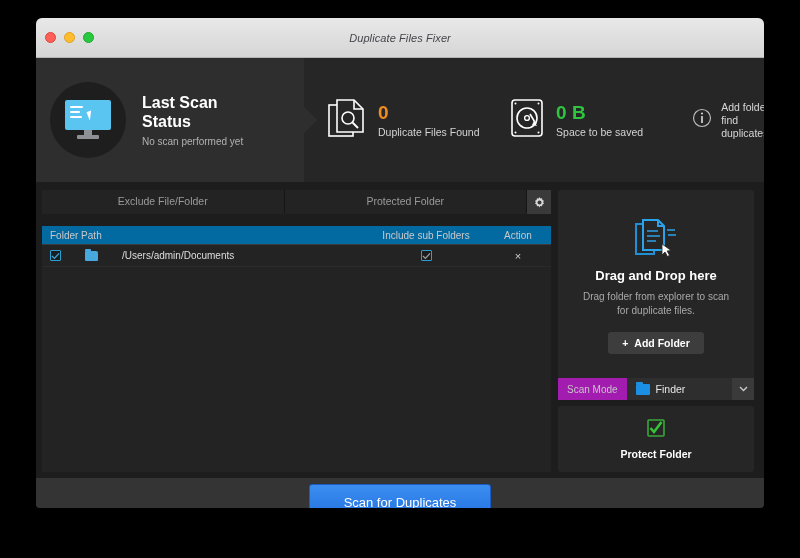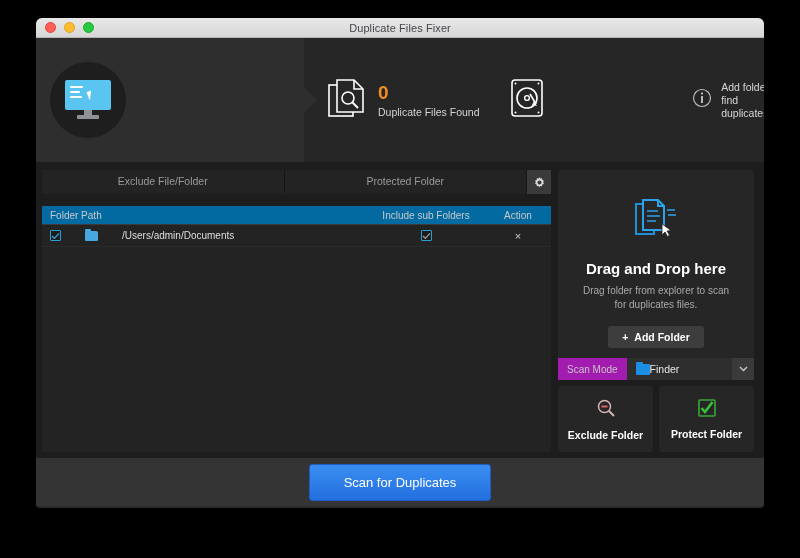--- a/index.html
+++ b/index.html
@@ -17,24 +17,24 @@
     width: 728px; height: 490px;
     background: #2b2b2b;
     border-radius: 6px 6px 4px 4px;
     overflow: hidden;
     box-shadow: 0 2px 14px rgba(0,0,0,0.6);
   }
 
   
   .titlebar {
     position: relative;
-    height: 20px;
+    height: 40px;
     background: linear-gradient(#e8e8e8, #d6d6d6);
     border-bottom: 1px solid #b4b4b4;
-    display: flex; align-items: center;
+    display: flex; align-items: center; font-style: italic;
   }
   .lights { display: flex; gap: 8px; margin-left: 9px; }
   .light { width: 11px; height: 11px; border-radius: 50%; }
   .light.red { background: #fe5f57; border: 1px solid #e0443e; }
   .light.yellow { background: #febc2e; border: 1px solid #dea123; }
   .light.green { background: #28c840; border: 1px solid #1aab29; }
   .win-title {
     position: absolute; left: 0; right: 0; text-align: center;
     font-size: 11px; color: #44454a; letter-spacing: .1px;
   }
@@ -192,21 +192,21 @@
     width: 196px; flex: 0 0 auto;
     display: flex; flex-direction: column; gap: 6px;
   }
   .drop-card {
     flex: 1; background: #262626; border-radius: 3px;
     display: flex; flex-direction: column; align-items: center;
     padding-top: 26px;
     position: relative;
   }
   .drop-title {
-    font-size: 15px; font-weight: bold; color: #ffffff; margin-top: 16px;
+    font-size: 13px; font-weight: bold; color: #ffffff; margin-top: 4px;
   }
   .drop-sub {
     font-size: 10px; color: #a9a9a9; text-align: center;
     margin-top: 7px; line-height: 14px; width: 160px;
   }
   .add-folder-btn {
     margin-top: 14px;
     background: #3d3d3d; color: #ffffff;
     font-size: 10.5px; font-weight: bold;
     border: none; border-radius: 3px;
@@ -218,21 +218,21 @@
   .scanmode-row {
     position: absolute; left: 0; right: 0; bottom: 0;
     display: flex; height: 22px; align-items: stretch;
   }
   .scanmode-lbl {
     background: #a21caf; color: #c6c6c6; font-size: 10px;
     display: flex; align-items: center; padding: 0 9px; text-align: right;
   }
   .scanmode-sel {
     flex: 1; background: #2e2e2e; display: flex; align-items: center;
-    padding-left: 9px; gap: 0; font-size: 10.5px; color: #e6e6e6;
+    padding-left: 9px; gap: 6px; font-size: 10.5px; color: #e6e6e6;
     position: relative;
   }
   .sel-folder {
     width: 14px; height: 11px; background: #1a8fe3; border-radius: 1px;
     position: relative; flex: 0 0 auto;
   }
   .sel-folder::before {
     content: ""; position: absolute; top: -2px; left: 0;
     width: 7px; height: 2px; background: #1a8fe3; border-radius: 1px 1px 0 0;
   }
@@ -283,20 +283,25 @@
         <div class="monitor">
           <div class="screen">
               <i></i>
               <i></i>
               <i></i>
               <span class="cursor"></span>
             </div>
           <div class="neck"></div>
           <div class="base"></div>
         </div>
+      </div>
+      <div class="scan-text">
+        <div class="scan-title">Last Scan</div>
+        <div class="scan-title">Status</div>
+        <div class="scan-sub">No scan performed yet</div>
       </div>
     </div>
 
     <div class="stats">
 
       <div class="stat">
         <span class="stat-ico">
           <svg width="38" height="42" viewBox="0 0 38 42">
             <rect x="1" y="8" width="24" height="31" fill="none" stroke="#ffffff" stroke-width="1.6"></rect>
             <path d="M9 3 H26 L35 12 V35 H9 Z" fill="#262626" stroke="#ffffff" stroke-width="1.6"></path>
@@ -317,20 +322,24 @@
             <rect x="2" y="2" width="30" height="36" rx="3" fill="none" stroke="#ffffff" stroke-width="1.6"></rect>
             <circle cx="5.5" cy="5.5" r="1" fill="#ffffff"></circle>
             <circle cx="28.5" cy="5.5" r="1" fill="#ffffff"></circle>
             <circle cx="5.5" cy="34.5" r="1" fill="#ffffff"></circle>
             <circle cx="28.5" cy="34.5" r="1" fill="#ffffff"></circle>
             <circle cx="17" cy="20" r="10" fill="none" stroke="#ffffff" stroke-width="1.6"></circle>
             <circle cx="17" cy="20" r="2.4" fill="none" stroke="#ffffff" stroke-width="1.4"></circle>
             <path d="M20 16 L26 26" stroke="#ffffff" stroke-width="1.6"></path>
             <path d="M24 23 l3 5 l-5 -1 z" fill="#ffffff"></path>
           </svg>
+        </span>
+        <span>
+          <span class="stat-val green">0 B</span>
+          <div class="stat-lbl">Space to be saved</div>
         </span>
       </div>
 
       <div class="info-note">
         <span class="info-ico">
           <svg width="20" height="20" viewBox="0 0 20 20">
             <circle cx="10" cy="10" r="8.5" fill="none" stroke="#b9b9b9" stroke-width="1.2"></circle>
             <circle cx="10" cy="5.6" r="1" fill="#dddddd"></circle>
             <rect x="9.2" y="8" width="1.6" height="7" fill="#dddddd"></rect>
           </svg>
@@ -399,21 +408,21 @@
             <path d="M26 4 V10 H32" fill="none" stroke="#2ba3ea" stroke-width="2"></path>
             <line x1="15" y1="15" x2="26" y2="15" stroke="#2ba3ea" stroke-width="1.6"></line>
             <line x1="15" y1="20" x2="28" y2="20" stroke="#2ba3ea" stroke-width="1.6"></line>
             <line x1="15" y1="25" x2="24" y2="25" stroke="#2ba3ea" stroke-width="1.6"></line>
             <line x1="35" y1="14" x2="43" y2="14" stroke="#2ba3ea" stroke-width="1.5"></line>
             <line x1="36" y1="19" x2="44" y2="19" stroke="#2ba3ea" stroke-width="1.5"></line>
             <path d="M30 28 l0 11 l3 -3 l2.5 4.5 l2 -1.2 l-2.4 -4.3 l4 -0.5 z" fill="#ffffff" stroke="#262626" stroke-width="0.8"></path>
           </svg>
         </span>
         <div class="drop-title">Drag and Drop here</div>
-        <div class="drop-sub">Drag folder from explorer to scan for duplicates files.</div>
+        <div class="drop-sub">Drag folder from explorer to scan for duplicate files.</div>
         <button class="add-folder-btn">
           <span>+</span>
           <span>Add Folder</span>
         </button>
 
         <div class="scanmode-row">
           <div class="scanmode-lbl">Scan Mode</div>
           <div class="scanmode-sel">
             <span class="sel-folder"></span>
             <span>Finder</span>
@@ -422,30 +431,20 @@
                   <path d="M1 1 L4.5 4.6 L8 1" fill="none" stroke="#c8c8c8" stroke-width="1.4"></path>
                 </svg>
             </span>
           </div>
         </div>
       </div>
 
       <div class="bottom-cards">
         <div class="bcard">
           <span>
-            <svg width="20" height="20" viewBox="0 0 20 20">
-              <circle cx="8.5" cy="8.5" r="6" fill="none" stroke="#d6b6b6" stroke-width="1.5"></circle>
-              <line x1="5.5" y1="8.5" x2="11.5" y2="8.5" stroke="#e06060" stroke-width="1.8"></line>
-              <line x1="13" y1="13" x2="18" y2="18" stroke="#d6b6b6" stroke-width="2"></line>
-            </svg>
-          </span>
-          <span class="bcard-lbl">Exclude Folder</span>
-        </div>
-        <div class="bcard">
-          <span>
             <svg width="18" height="18" viewBox="0 0 18 18">
               <rect x="1" y="1" width="16" height="16" rx="1" fill="none" stroke="#3aa83a" stroke-width="1.6"></rect>
               <path d="M3.5 9 L7 13 L14.5 3" fill="none" stroke="#36c236" stroke-width="2.6"></path>
             </svg>
           </span>
           <span class="bcard-lbl">Protect Folder</span>
         </div>
       </div>
 
     </div>

